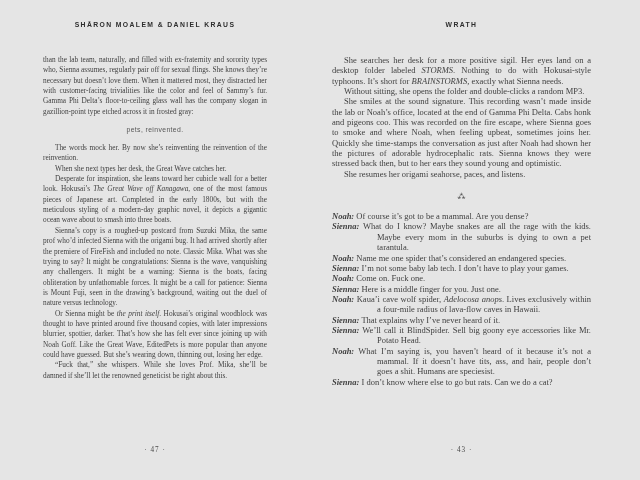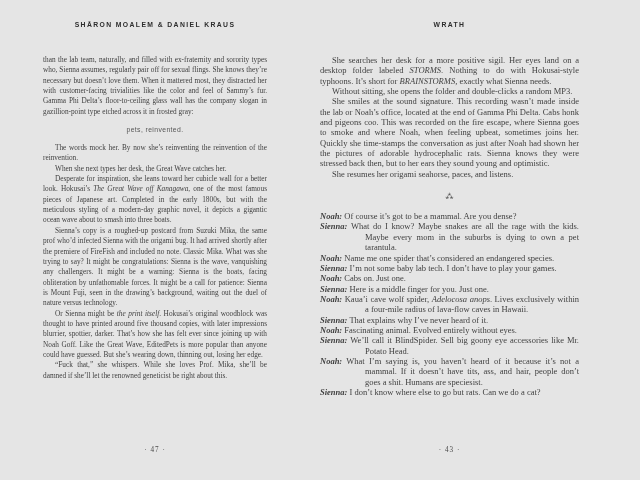--- a/index.html
+++ b/index.html
@@ -14,21 +14,21 @@
     background: #e5e5e5;
     overflow: hidden;
     font-family: "Liberation Serif", serif;
   }
   .page {
     position: absolute;
     top: 0;
     height: 480px;
   }
   .page-left  { left: 43px;  width: 224px; }
-  .page-right { left: 320px; width: 259px; }
+  .page-right { left: 332px; width: 259px; }
 
   .running-head {
     margin-top: 21px;
     text-align: center;
     font-family: "Liberation Sans", sans-serif;
     font-size: 6.8px;
     font-weight: 700;
     letter-spacing: 1.4px;
     color: #2d2d2d;
     white-space: nowrap;
@@ -124,25 +124,24 @@
           <p class="indent"><span>She resumes her origami seahorse, paces, and listens.</span></p>
         </div>
 
       <div class="ornament">⁂</div>
 
       <div class="dialogue">
           <p><em class="speaker">Noah:</em><span> Of course it’s got to be a mammal. Are you dense?</span></p>
           <p><em class="speaker">Sienna:</em><span> What do I know? Maybe snakes are all the rage with the kids. Maybe every mom in the suburbs is dying to own a pet tarantula.</span></p>
           <p><em class="speaker">Noah:</em><span> Name me one spider that’s considered an endangered species.</span></p>
           <p><em class="speaker">Sienna:</em><span> I’m not some baby lab tech. I don’t have to play your games.</span></p>
-          <p><em class="speaker">Noah:</em><span> Cabs on. Just one.</span></p>
+          <p><em class="speaker">Noah:</em><span> Come on. Fuck one.</span></p>
           <p><em class="speaker">Sienna:</em><span> Here is a middle finger for you. Just one.</span></p>
           <p><em class="speaker">Noah:</em><span> Kaua’i cave wolf spider, </span><em>Adelocosa anops</em><span>. Lives exclusively within a four-mile radius of lava-flow caves in Hawaii.</span></p>
           <p><em class="speaker">Sienna:</em><span> That explains why I’ve never heard of it.</span></p>
-          <p><em class="speaker">Noah:</em><span> Fascinating animal. Evolved entirely without eyes.</span></p>
           <p><em class="speaker">Sienna:</em><span> We’ll call it BlindSpider. Sell big goony eye accessories like Mr. Potato Head.</span></p>
           <p><em class="speaker">Noah:</em><span> What I’m saying is, you haven’t heard of it because it’s not a mammal. If it doesn’t have tits, ass, and hair, people don’t goes a shit. Humans are speciesist.</span></p>
           <p><em class="speaker">Sienna:</em><span> I don’t know where else to go but rats. Can we do a cat?</span></p>
         </div>
     </div>
 
     <div class="pagenum">· 43 ·</div>
   </div>
 
 </div>

